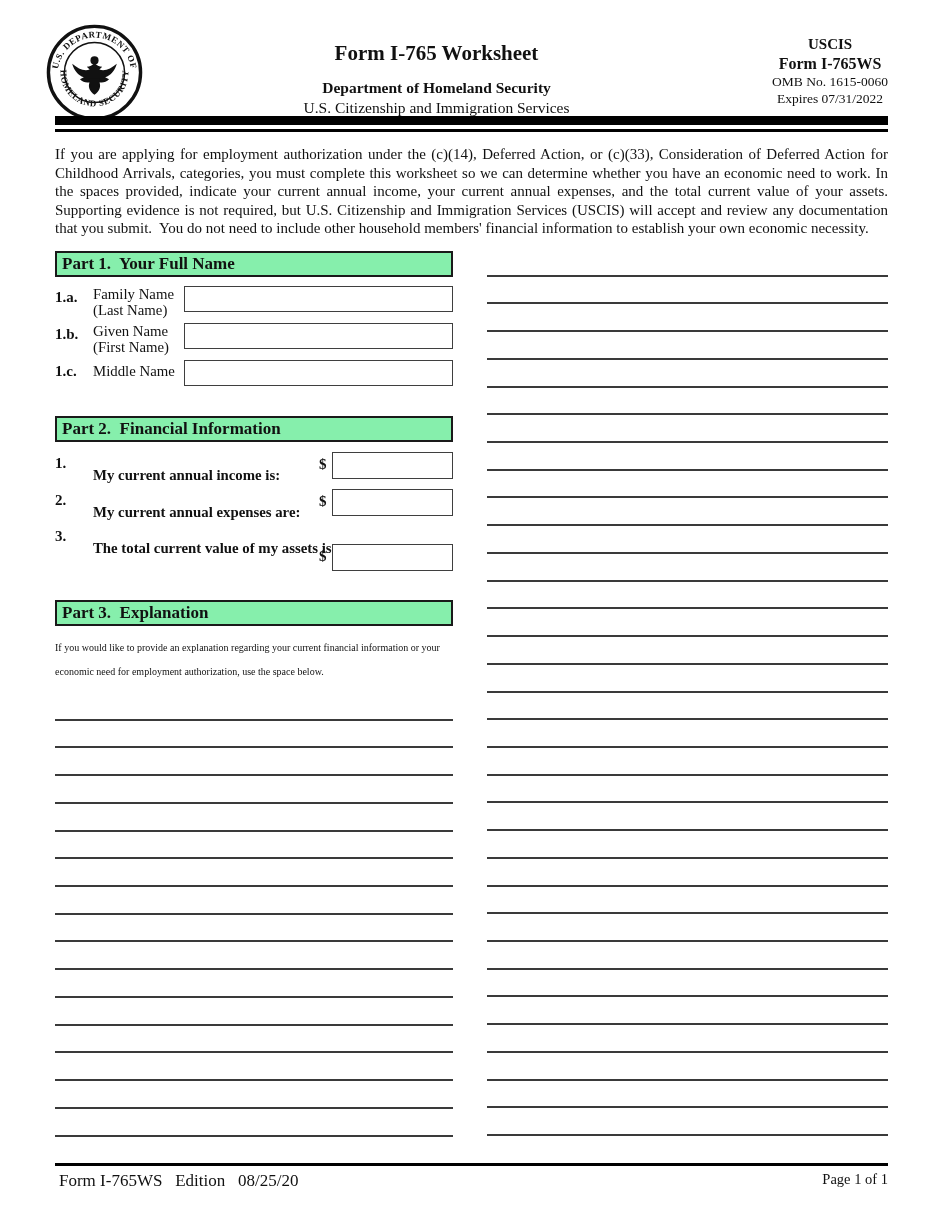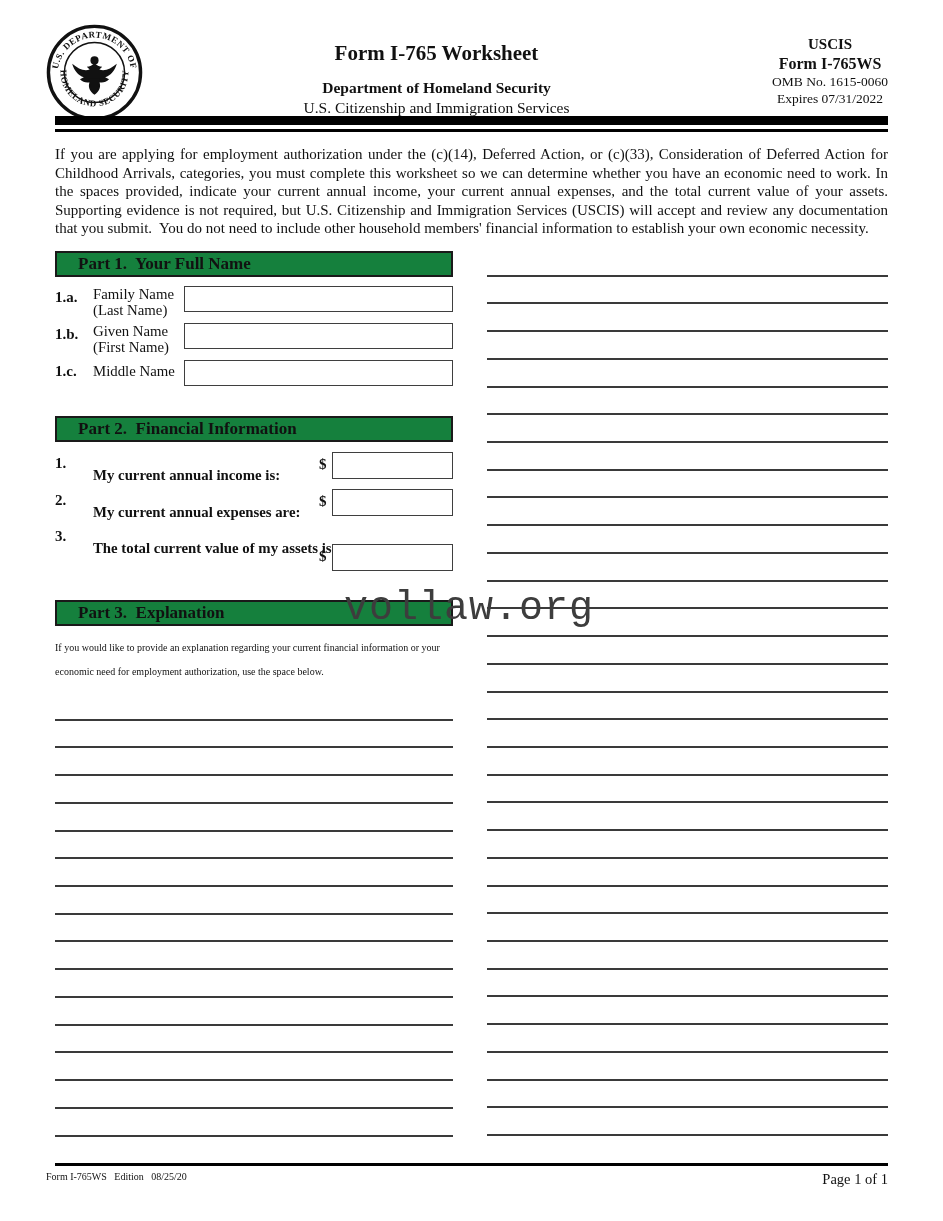--- a/index.html
+++ b/index.html
@@ -18,21 +18,21 @@
   .hdr-uscis { font-size:15px; font-weight:bold; }
   .hdr-formno{ font-size:16px; font-weight:bold; }
   .hdr-omb, .hdr-exp { font-size:13.5px; }
   .bar-thick { position:absolute; left:55px; top:116px; width:833px; height:9px; background:#000; }
   .bar-thin  { position:absolute; left:55px; top:129px; width:833px; height:2.5px; background:#000; }
   
   .intro { position:absolute; left:55px; top:145px; width:833px;
            font-size:15px; line-height:18.6px; text-align:justify; white-space:pre-wrap; }
   
   .part-hdr { position:absolute; left:55px; width:398px; height:26px;
-              background:#15803d; border:2px solid #1a1a1a; padding:1px 0 0 21px; }
+              background:#86efac; border:2px solid #1a1a1a; padding:1px 0 0 5px; }
   .part-title { font-size:17px; font-weight:bold; white-space:pre; }
   #part1-hdr { top:251px; }
   #part2-hdr { top:416px; }
   #part3-hdr { top:600px; }
   
   .frow { position:absolute; left:55px; width:398px; height:34px; }
   .fnum { position:absolute; left:0; top:3px; font-size:15px; font-weight:bold; }
   .flabel { position:absolute; left:38px; top:1px; font-size:14.8px; line-height:15.8px; }
   .fbox { position:absolute; left:129px; top:0; width:269px; height:26px;
           border:1.5px solid #3f3f3f; background:#fff; font-size:15px;
@@ -53,21 +53,21 @@
   .lines { position:absolute; }
   #lines-left  { left:55px;  top:693px; width:398px; }
   #lines-right { left:487px; top:249px; width:401px; }
   .wline { height:27.72px; border-bottom:2px solid #3a3a3a; }
   
   .watermark { position:absolute; left:344px; top:586px; z-index:5;
                font-family:"Liberation Mono", monospace; font-size:40px;
                color:#3d3d3d; letter-spacing:1px; pointer-events:none; }
   
   .foot-rule { position:absolute; left:55px; top:1163px; width:833px; height:2.5px; background:#000; }
-  .foot-left  { position:absolute; left:46px;  top:1171px; font-size:10px; white-space:pre; }
+  .foot-left  { position:absolute; left:59px;  top:1171px; font-size:17px; white-space:pre; }
   .foot-right { position:absolute; right:55px; top:1171px; font-size:14.5px;margin-left:12px; }
 </style>
 </head>
 <body>
 
 <div class="page">
 
   <svg class="seal" viewBox="0 0 100 100">
     <circle cx="50" cy="50" r="47.5" fill="#ffffff" stroke="#111" stroke-width="3.5"></circle>
     <circle cx="50" cy="50" r="31" fill="#ffffff" stroke="#111" stroke-width="1.6"></circle>
@@ -214,19 +214,18 @@
       <div class="wline"></div>
       <div class="wline"></div>
       <div class="wline"></div>
       <div class="wline"></div>
       <div class="wline"></div>
       <div class="wline"></div>
       <div class="wline"></div>
       <div class="wline"></div>
     </div>
 
-  <div class="watermark">vollaw.org</div>
 
   <div class="foot-rule"></div>
   <div class="foot-left">Form I-765WS   Edition   08/25/20</div>
   <div class="foot-right">Page 1 of 1</div>
 
 </div>
 
 </body></html>

